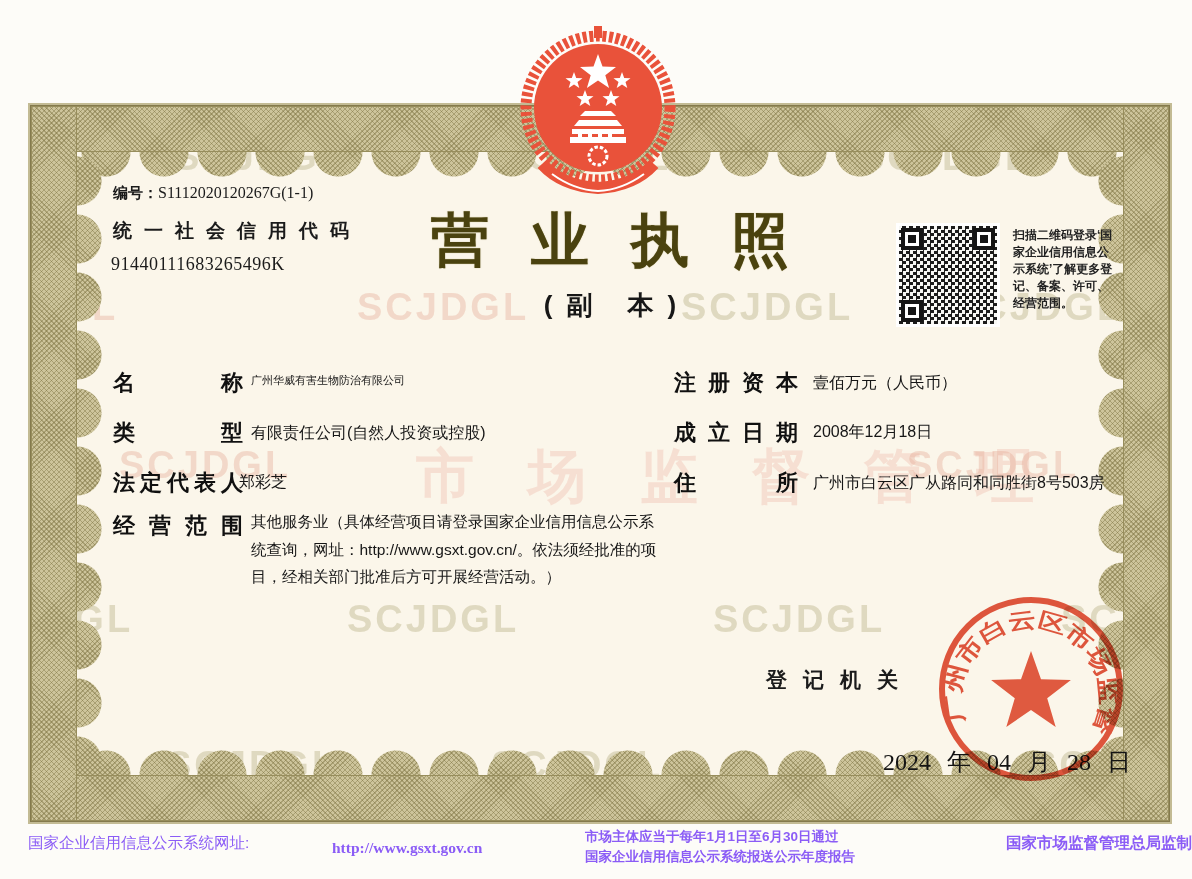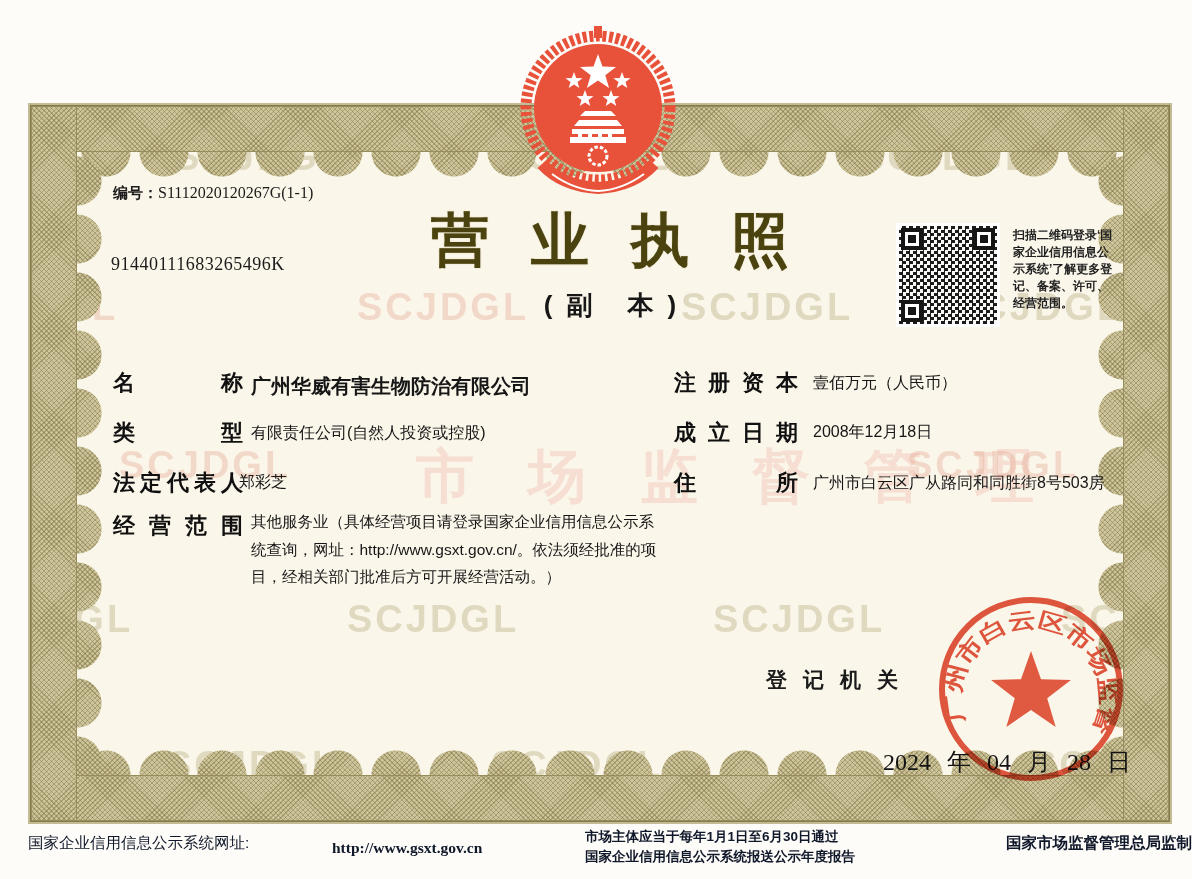--- a/index.html
+++ b/index.html
@@ -88,21 +88,21 @@
     background-size:7px 7px;}
   .fp{position:absolute;width:14px;height:14px;border:4px solid #151515;background:#fff;}
   .fp::after{content:"";position:absolute;inset:3px;background:#151515;}
   .fp.tl{left:2px;top:2px;} .fp.tr{right:2px;top:2px;} .fp.bl{left:2px;bottom:2px;}
   .qr-caption{left:982px;top:121px;width:104px;font-size:12px;font-weight:600;line-height:1.42;color:#222;}
 
   
   .seal{position:absolute;left:900px;top:483px;z-index:4;mix-blend-mode:multiply;opacity:.92;}
 
   
-  .foot{position:absolute;z-index:3;color:#0f172a;}
+  .foot{position:absolute;z-index:3;color:#8b5cf6;}
   .f-left-lbl{left:28px;top:833px;font-size:15.5px;}
   .f-left-url{left:332px;top:839px;font-size:15.5px;font-weight:700;
       font-family:"Liberation Serif","DejaVu Serif",serif;}
   .f-mid{left:585px;top:827px;font-size:13.5px;line-height:1.5;font-weight:600;}
   .f-right{left:986px;top:833px;font-size:15.5px;font-weight:600;margin-left:20px;}
 
   
   .emblem{position:absolute;left:512px;top:24px;z-index:6;}
 </style>
 </head>
@@ -133,35 +133,36 @@
   <div class="band left"></div>
   <div class="band right"></div>
   <div class="scallop sc-top"></div>
   <div class="scallop sc-bottom"></div>
   <div class="scallop sc-left"></div>
   <div class="scallop sc-right"></div>
 
   <div class="ct serial">
     <span class="lbl">编号：</span><span class="val">S1112020120267G(1-1)</span>
   </div>
+  <div class="ct credit-lbl">统一社会信用代码</div>
   <div class="ct credit-val">91440111683265496K</div>
   <div class="ct subtitle">(副 本)</div>
   <div class="ct title">营业执照</div>
 
   <div class="ct qr">
     <div class="qr-inner">
       <div class="fp tl"></div>
       <div class="fp tr"></div>
       <div class="fp bl"></div>
     </div>
   </div>
   <div class="ct qr-caption">扫描二维码登录‘国家企业信用信息公示系统’了解更多登记、备案、许可、经营范围。</div>
 
   <div class="ct flabel" style="left:82px;top:262px;">名称</div>
-  <div class="ct fvalue nowrap" style="left:220px;top:267px;font-size:20px;font-weight:bold;">广州华威有害生物防治有限公司</div>
+  <div class="ct fvalue nowrap" style="left:220px;top:267px;font-size:11px;">广州华威有害生物防治有限公司</div>
 
   <div class="ct flabel" style="left:82px;top:312px;">类型</div>
   <div class="ct fvalue nowrap" style="left:220px;top:317px;">有限责任公司(自然人投资或控股)</div>
 
   <div class="ct flabel" style="left:82px;top:362px;">法定代表人</div>
   <div class="ct fvalue nowrap" style="left:208px;top:366px;">郑彩芝</div>
 
   <div class="ct flabel" style="left:82px;top:405px;">经营范围</div>
   <div class="ct fvalue scope-val" style="left:220px;top:402px;">其他服务业（具体经营项目请登录国家企业信用信息公示系统查询，网址：http://www.gsxt.gov.cn/。依法须经批准的项目，经相关部门批准后方可开展经营活动。）</div>
 

